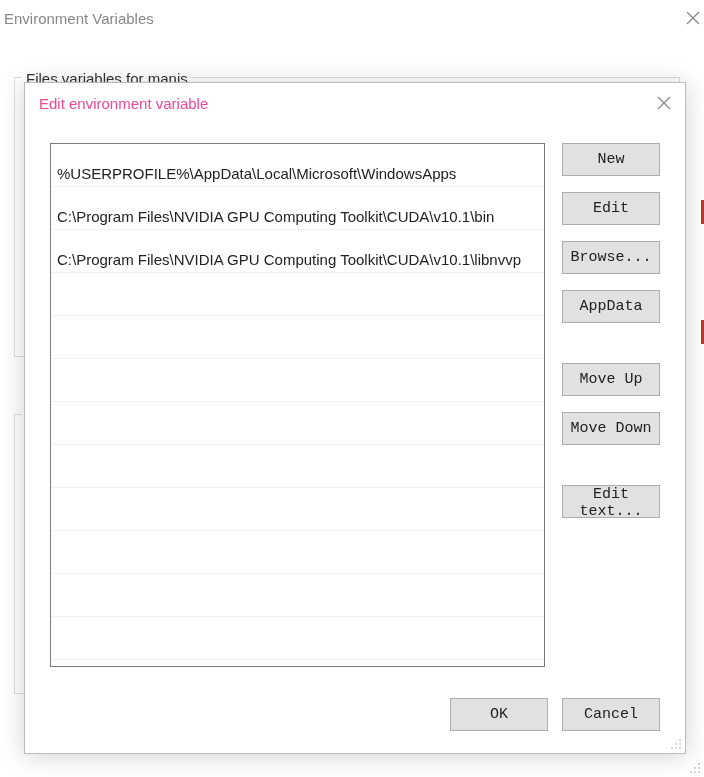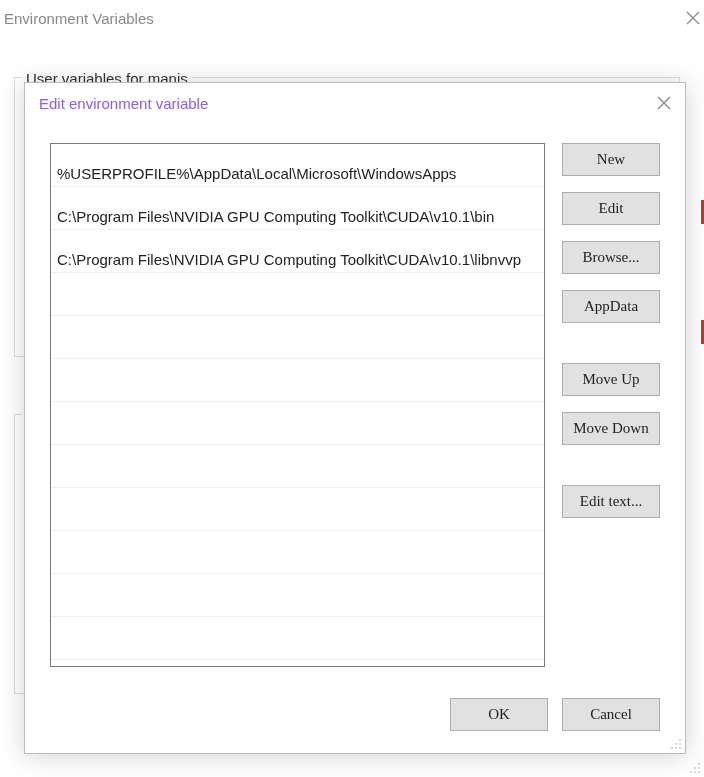--- a/index.html
+++ b/index.html
@@ -75,21 +75,21 @@
   }
   .inner-titlebar {
     height: 40px;
     display: flex;
     align-items: center;
     justify-content: space-between;
     padding: 0 14px;
     border-bottom: none;
   }
   .inner-title {
-    color: #8b5cf6;
+    color: #ec4899;
     font-size: 15px;
   }
   .inner-content {
     position: absolute;
     top: 60px; left: 25px; right: 25px; bottom: 22px;
   }
   .listbox {
     position: absolute;
     top: 0; left: 0;
     width: 495px; height: 524px;
@@ -118,21 +118,21 @@
     display: flex;
     flex-direction: column;
   }
   .btn {
     width: 98px; height: 33px;
     background: #e1e1e1;
     border: 1px solid #adadad;
     font-size: 15px;
     color: #222;
     cursor: pointer;
-    font-family: Liberation Serif, serif;
+    font-family: Liberation Mono, monospace;
     padding: 0;
   }
   .gap-small { height: 16px; }
   .gap-big { height: 40px; }
   .bottom-buttons {
     position: absolute;
     bottom: 0; right: 0;
     display: flex;
     gap: 14px;
   }
@@ -165,21 +165,21 @@
     <span class="close-x">
       <svg viewBox="0 0 14 14" width="14" height="14">
           <line x1="1" y1="1" x2="13" y2="13" stroke="#888" stroke-width="1.2"></line>
           <line x1="13" y1="1" x2="1" y2="13" stroke="#888" stroke-width="1.2"></line>
         </svg>
     </span>
   </div>
 
   <div class="outer-body">
     <div class="group">
-      <span class="group-label">User variables for manis</span>
+      <span class="group-label">Files variables for manis</span>
       <div class="group-box" style="height:280px;"></div>
     </div>
     <div class="group group-sys-label">
       <span class="group-label">S</span>
       <div class="group-box" style="height:280px;"></div>
     </div>
   </div>
 
   <div class="edge-marks">
     <div class="edge-red" style="top:200px;"></div>

